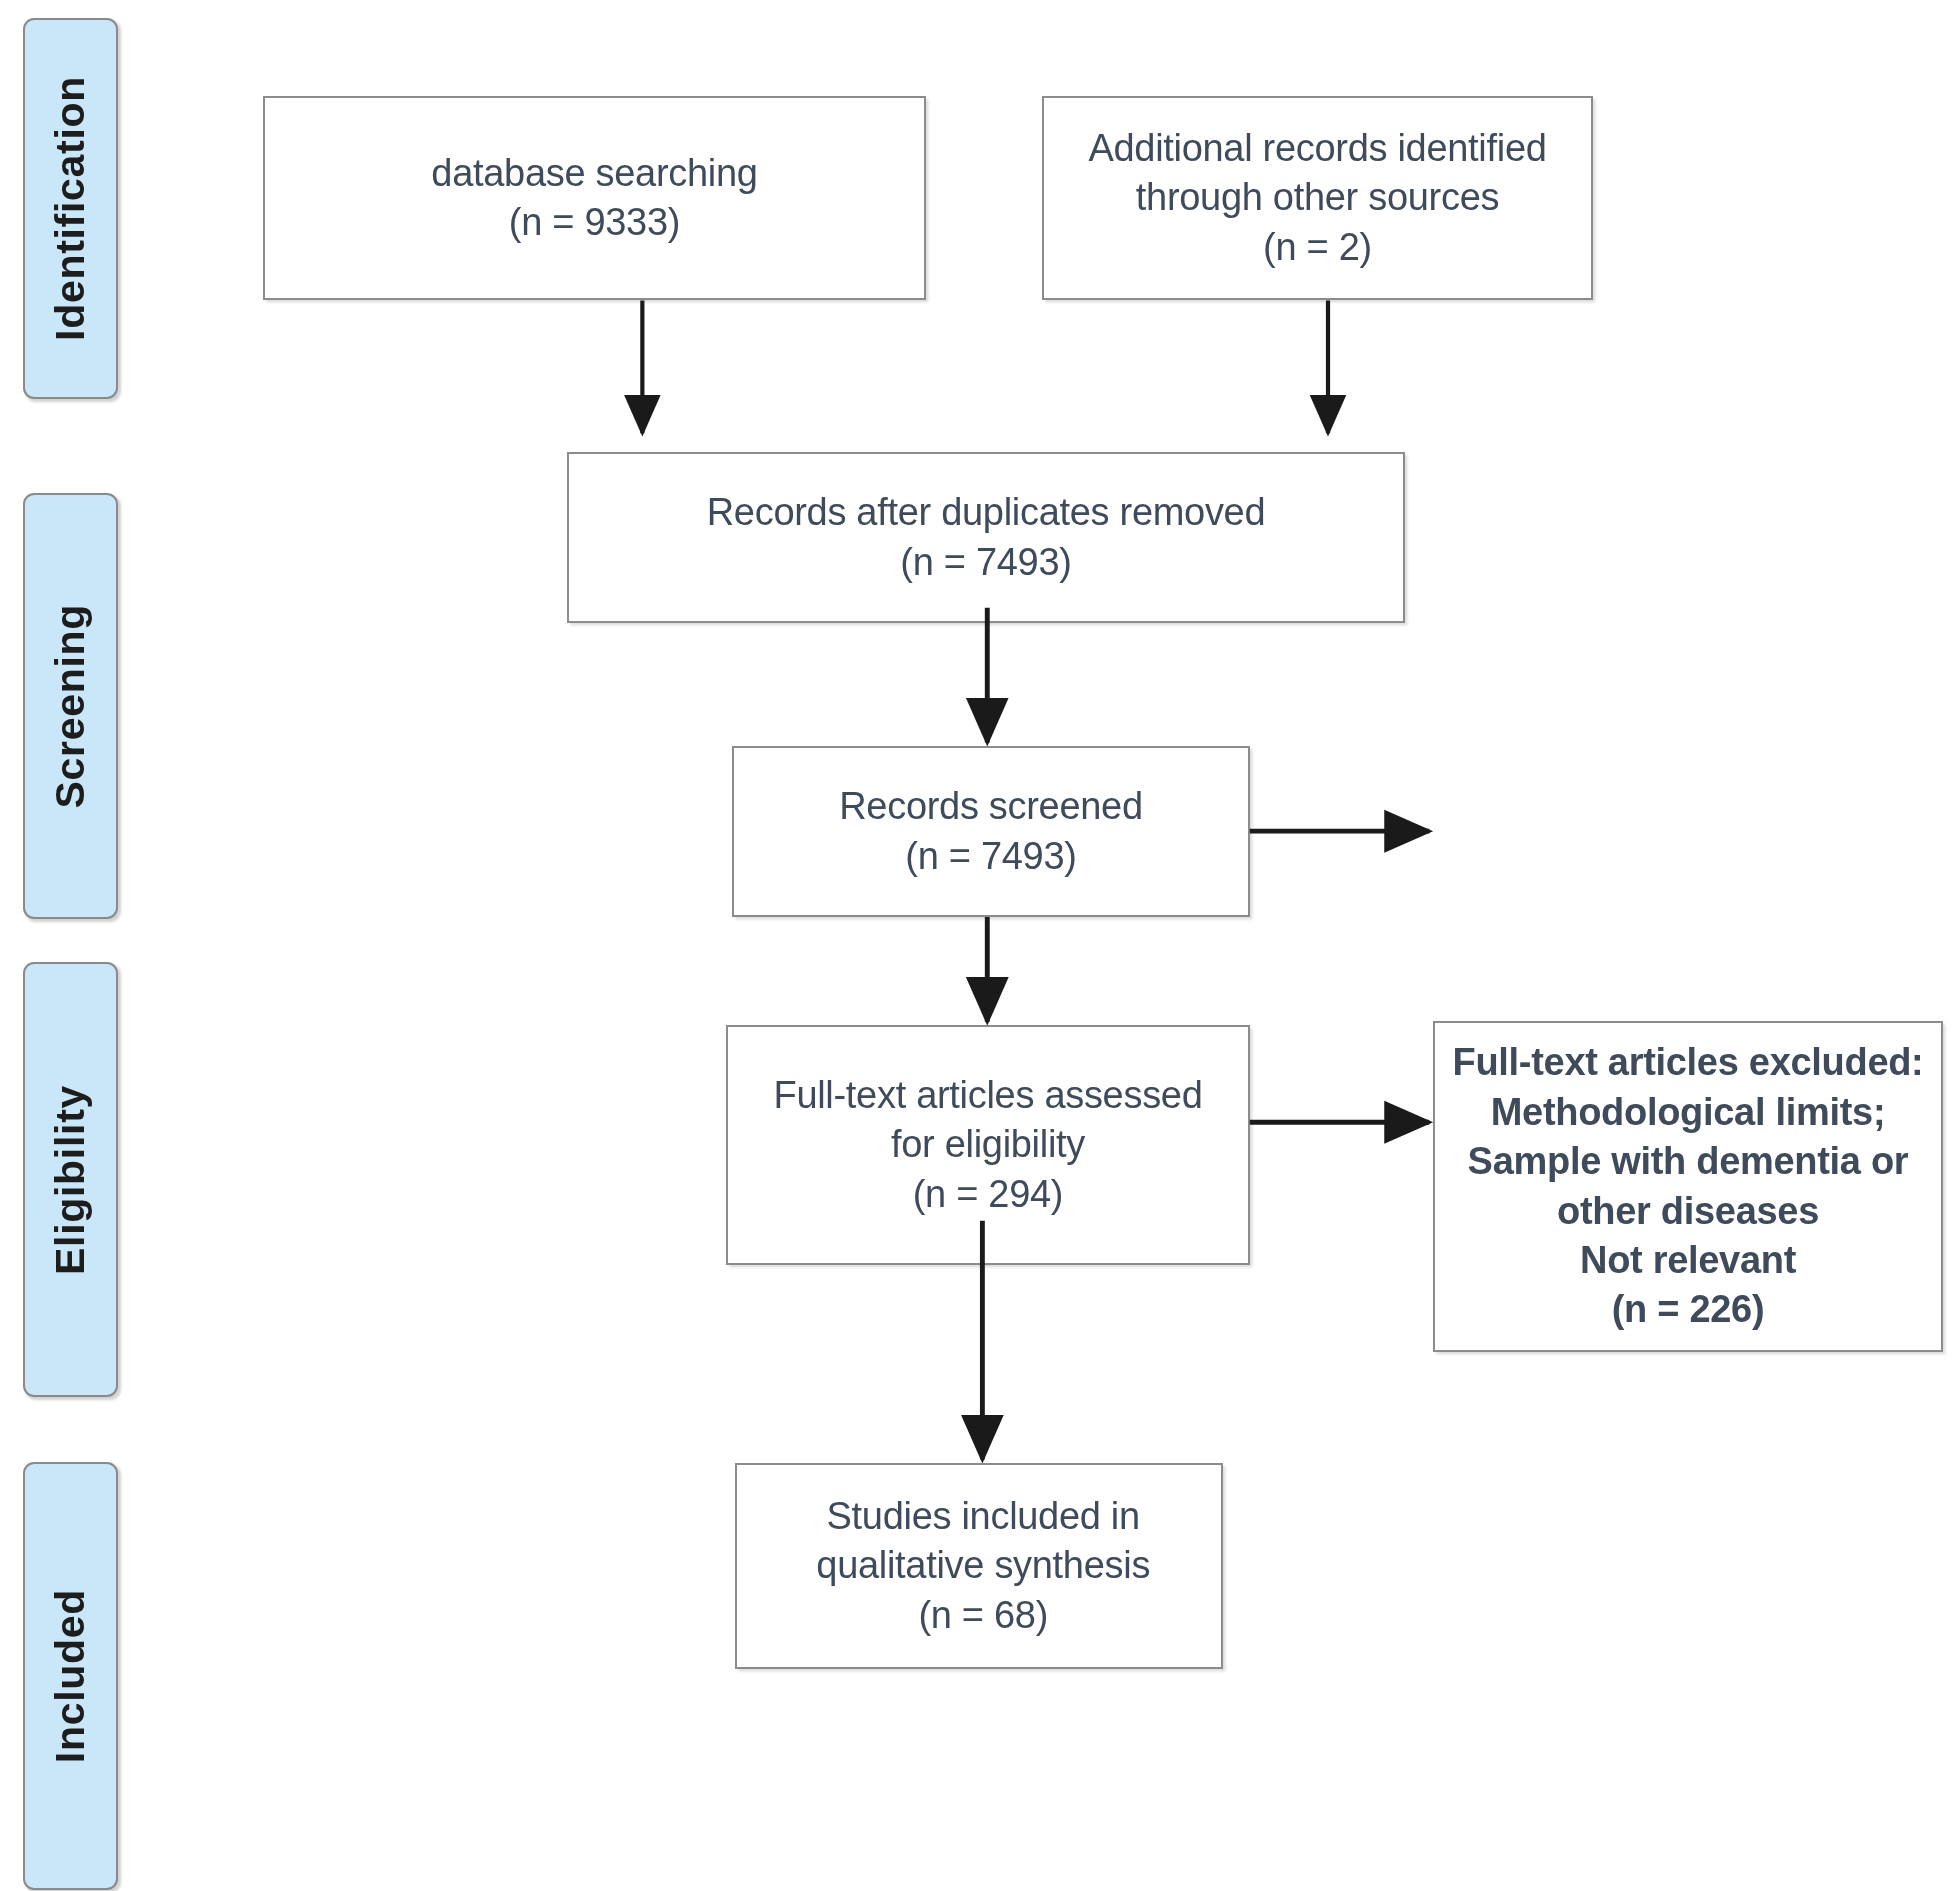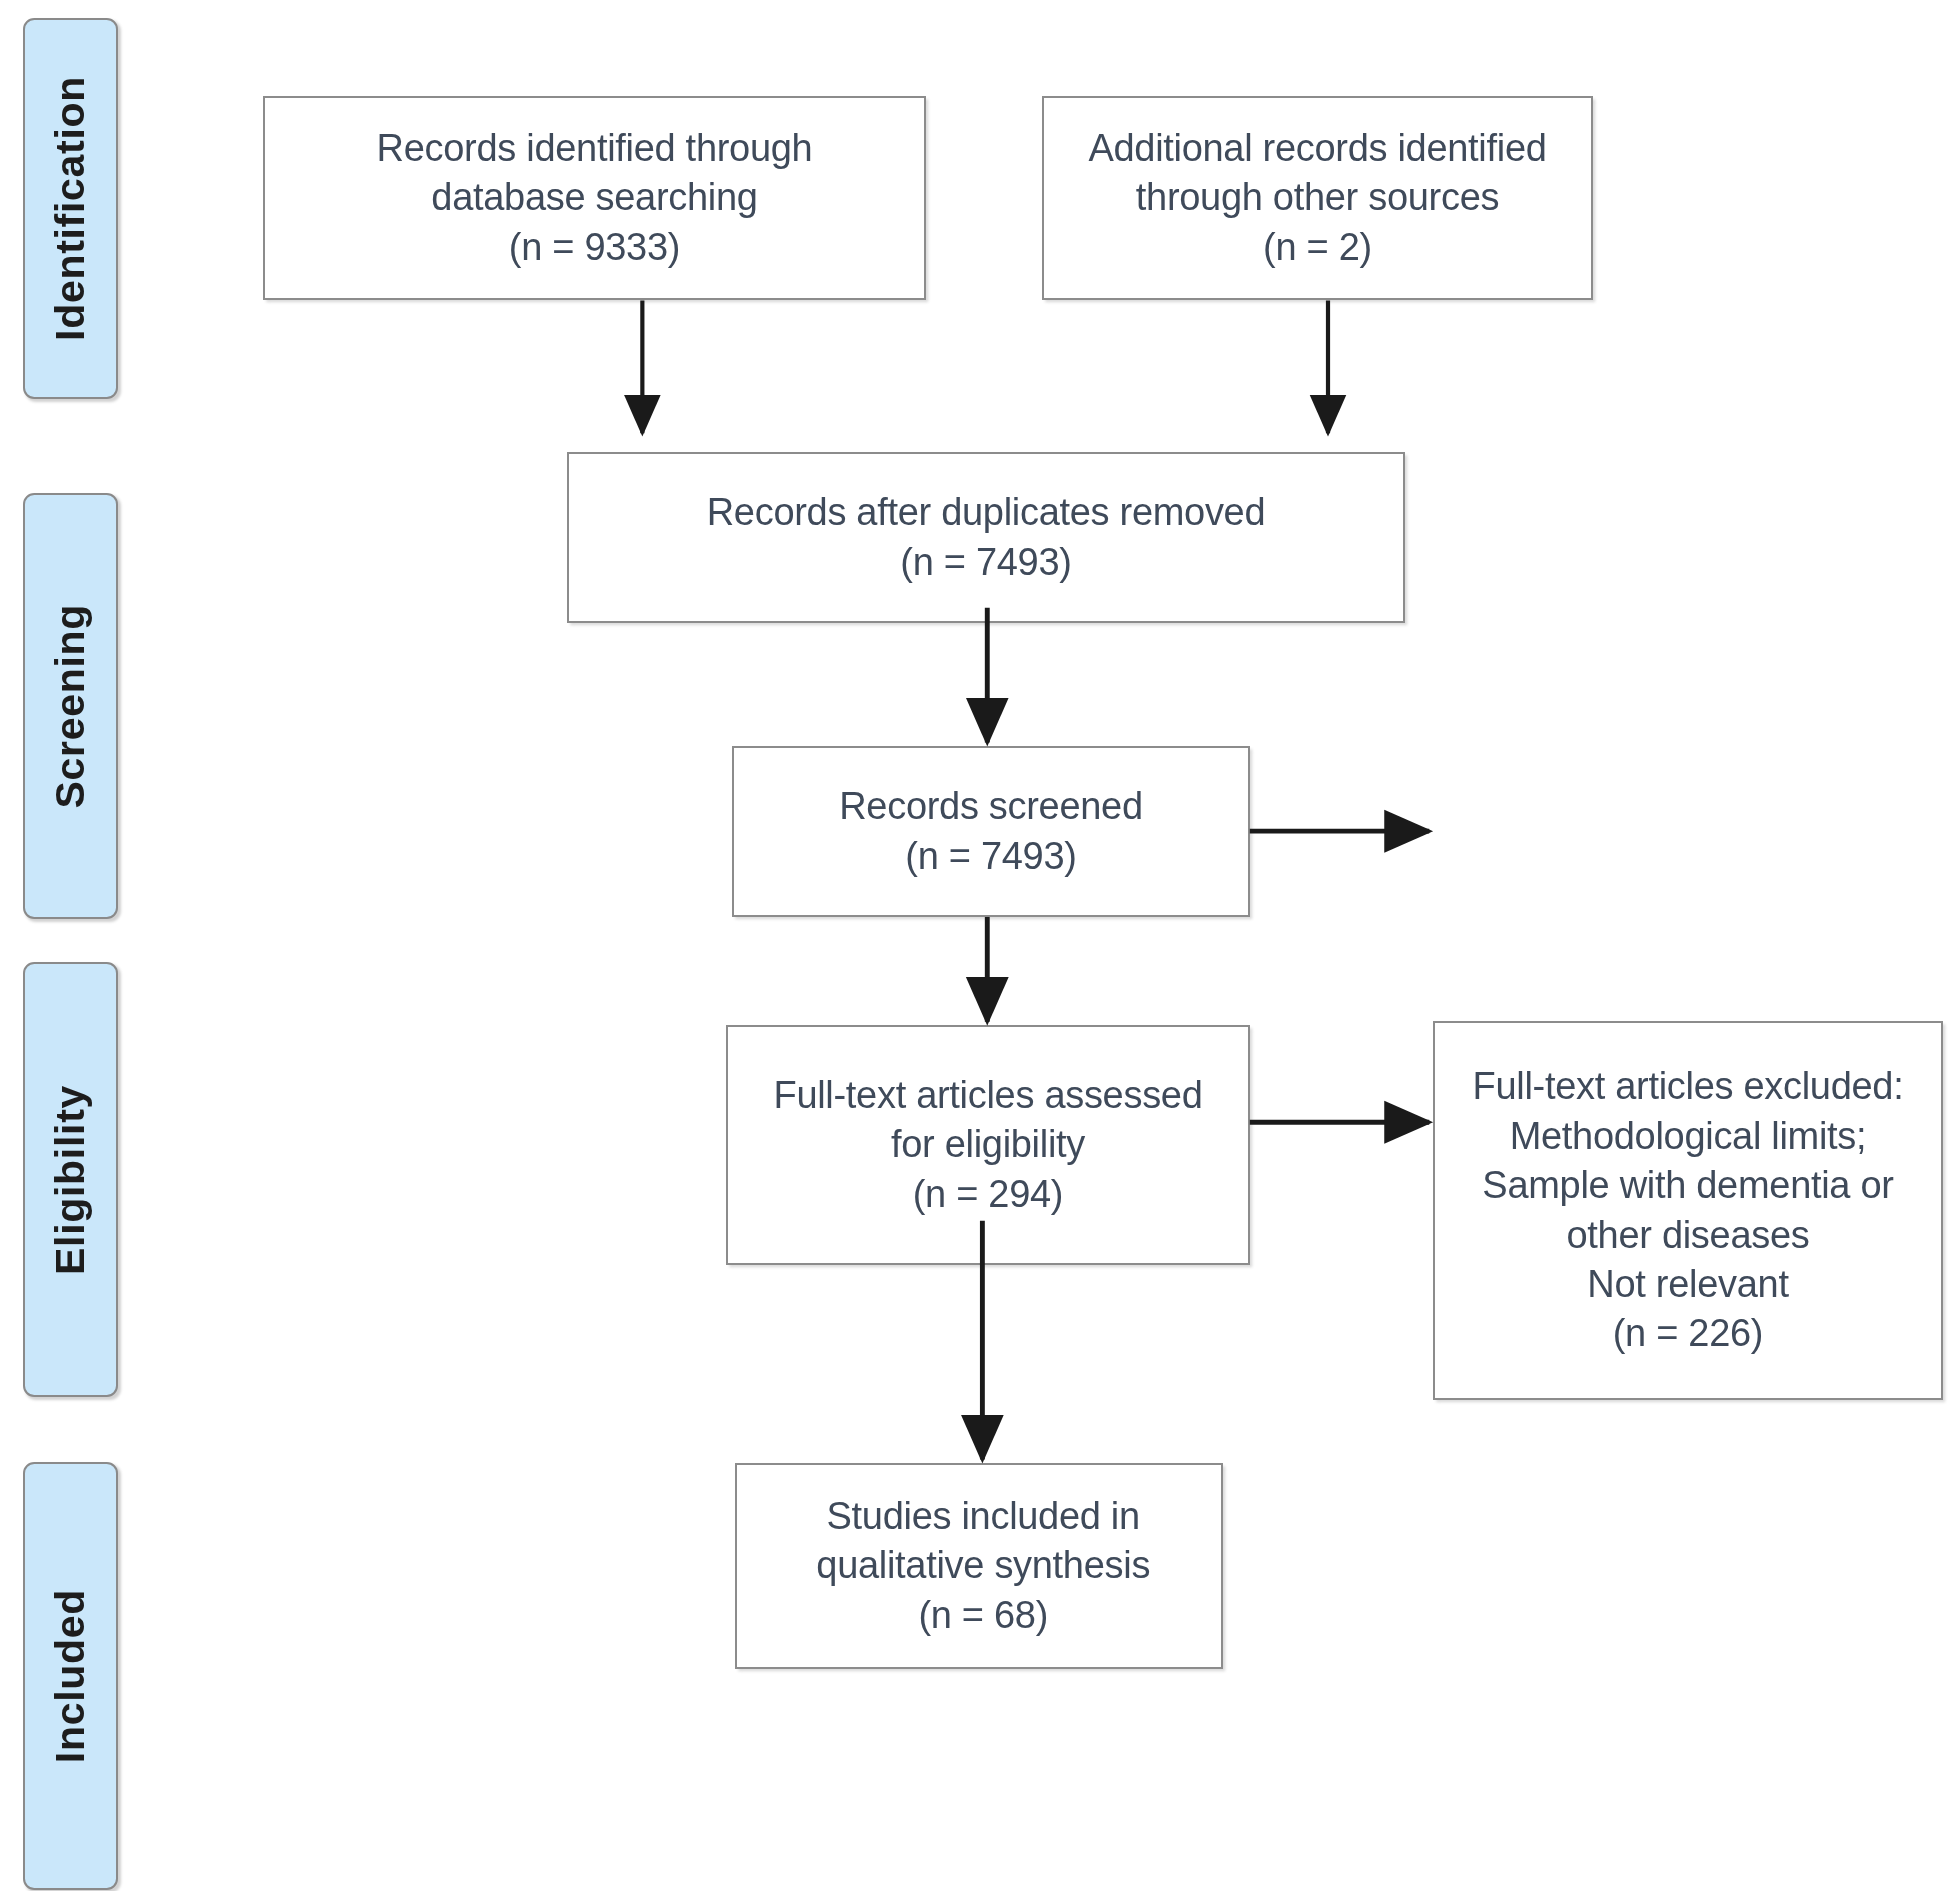--- a/index.html
+++ b/index.html
@@ -68,21 +68,20 @@
 
   <div class="stage-label" style="left:23px;top:962px;width:91px;height:431px;">
     <span>Eligibility</span>
   </div>
 
   <div class="stage-label" style="left:23px;top:1462px;width:91px;height:424px;">
     <span>Included</span>
   </div>
 
   <div class="flow-box" style="left:263px;top:96px;width:663px;height:204px;">
-    <div class="line">Records identified through</div>
     <div class="line">database searching</div>
     <div class="line">(n = 9333)</div>
   </div>
 
   <div class="flow-box" style="left:1042px;top:96px;width:551px;height:204px;">
     <div class="line">Additional records identified</div>
     <div class="line">through other sources</div>
     <div class="line">(n = 2)</div>
   </div>
 
@@ -96,21 +95,21 @@
     <div class="line">(n = 7493)</div>
   </div>
 
 
   <div class="flow-box" style="left:726px;top:1025px;width:524px;height:240px;">
     <div class="line">Full-text articles assessed</div>
     <div class="line">for eligibility</div>
     <div class="line">(n = 294)</div>
   </div>
 
-  <div class="flow-box" style="left:1433px;top:1021px;width:510px;height:379px;">
+  <div class="flow-box" style="left:1433px;top:1021px;width:510px;height:331px;font-weight:bold;">
     <div class="line">Full-text articles excluded:</div>
     <div class="line">Methodological limits;</div>
     <div class="line">Sample with dementia or</div>
     <div class="line">other diseases</div>
     <div class="line">Not relevant</div>
     <div class="line">(n = 226)</div>
   </div>
 
   <div class="flow-box" style="left:735px;top:1463px;width:488px;height:206px;padding-left:21px;">
     <div class="line">Studies included in</div>

